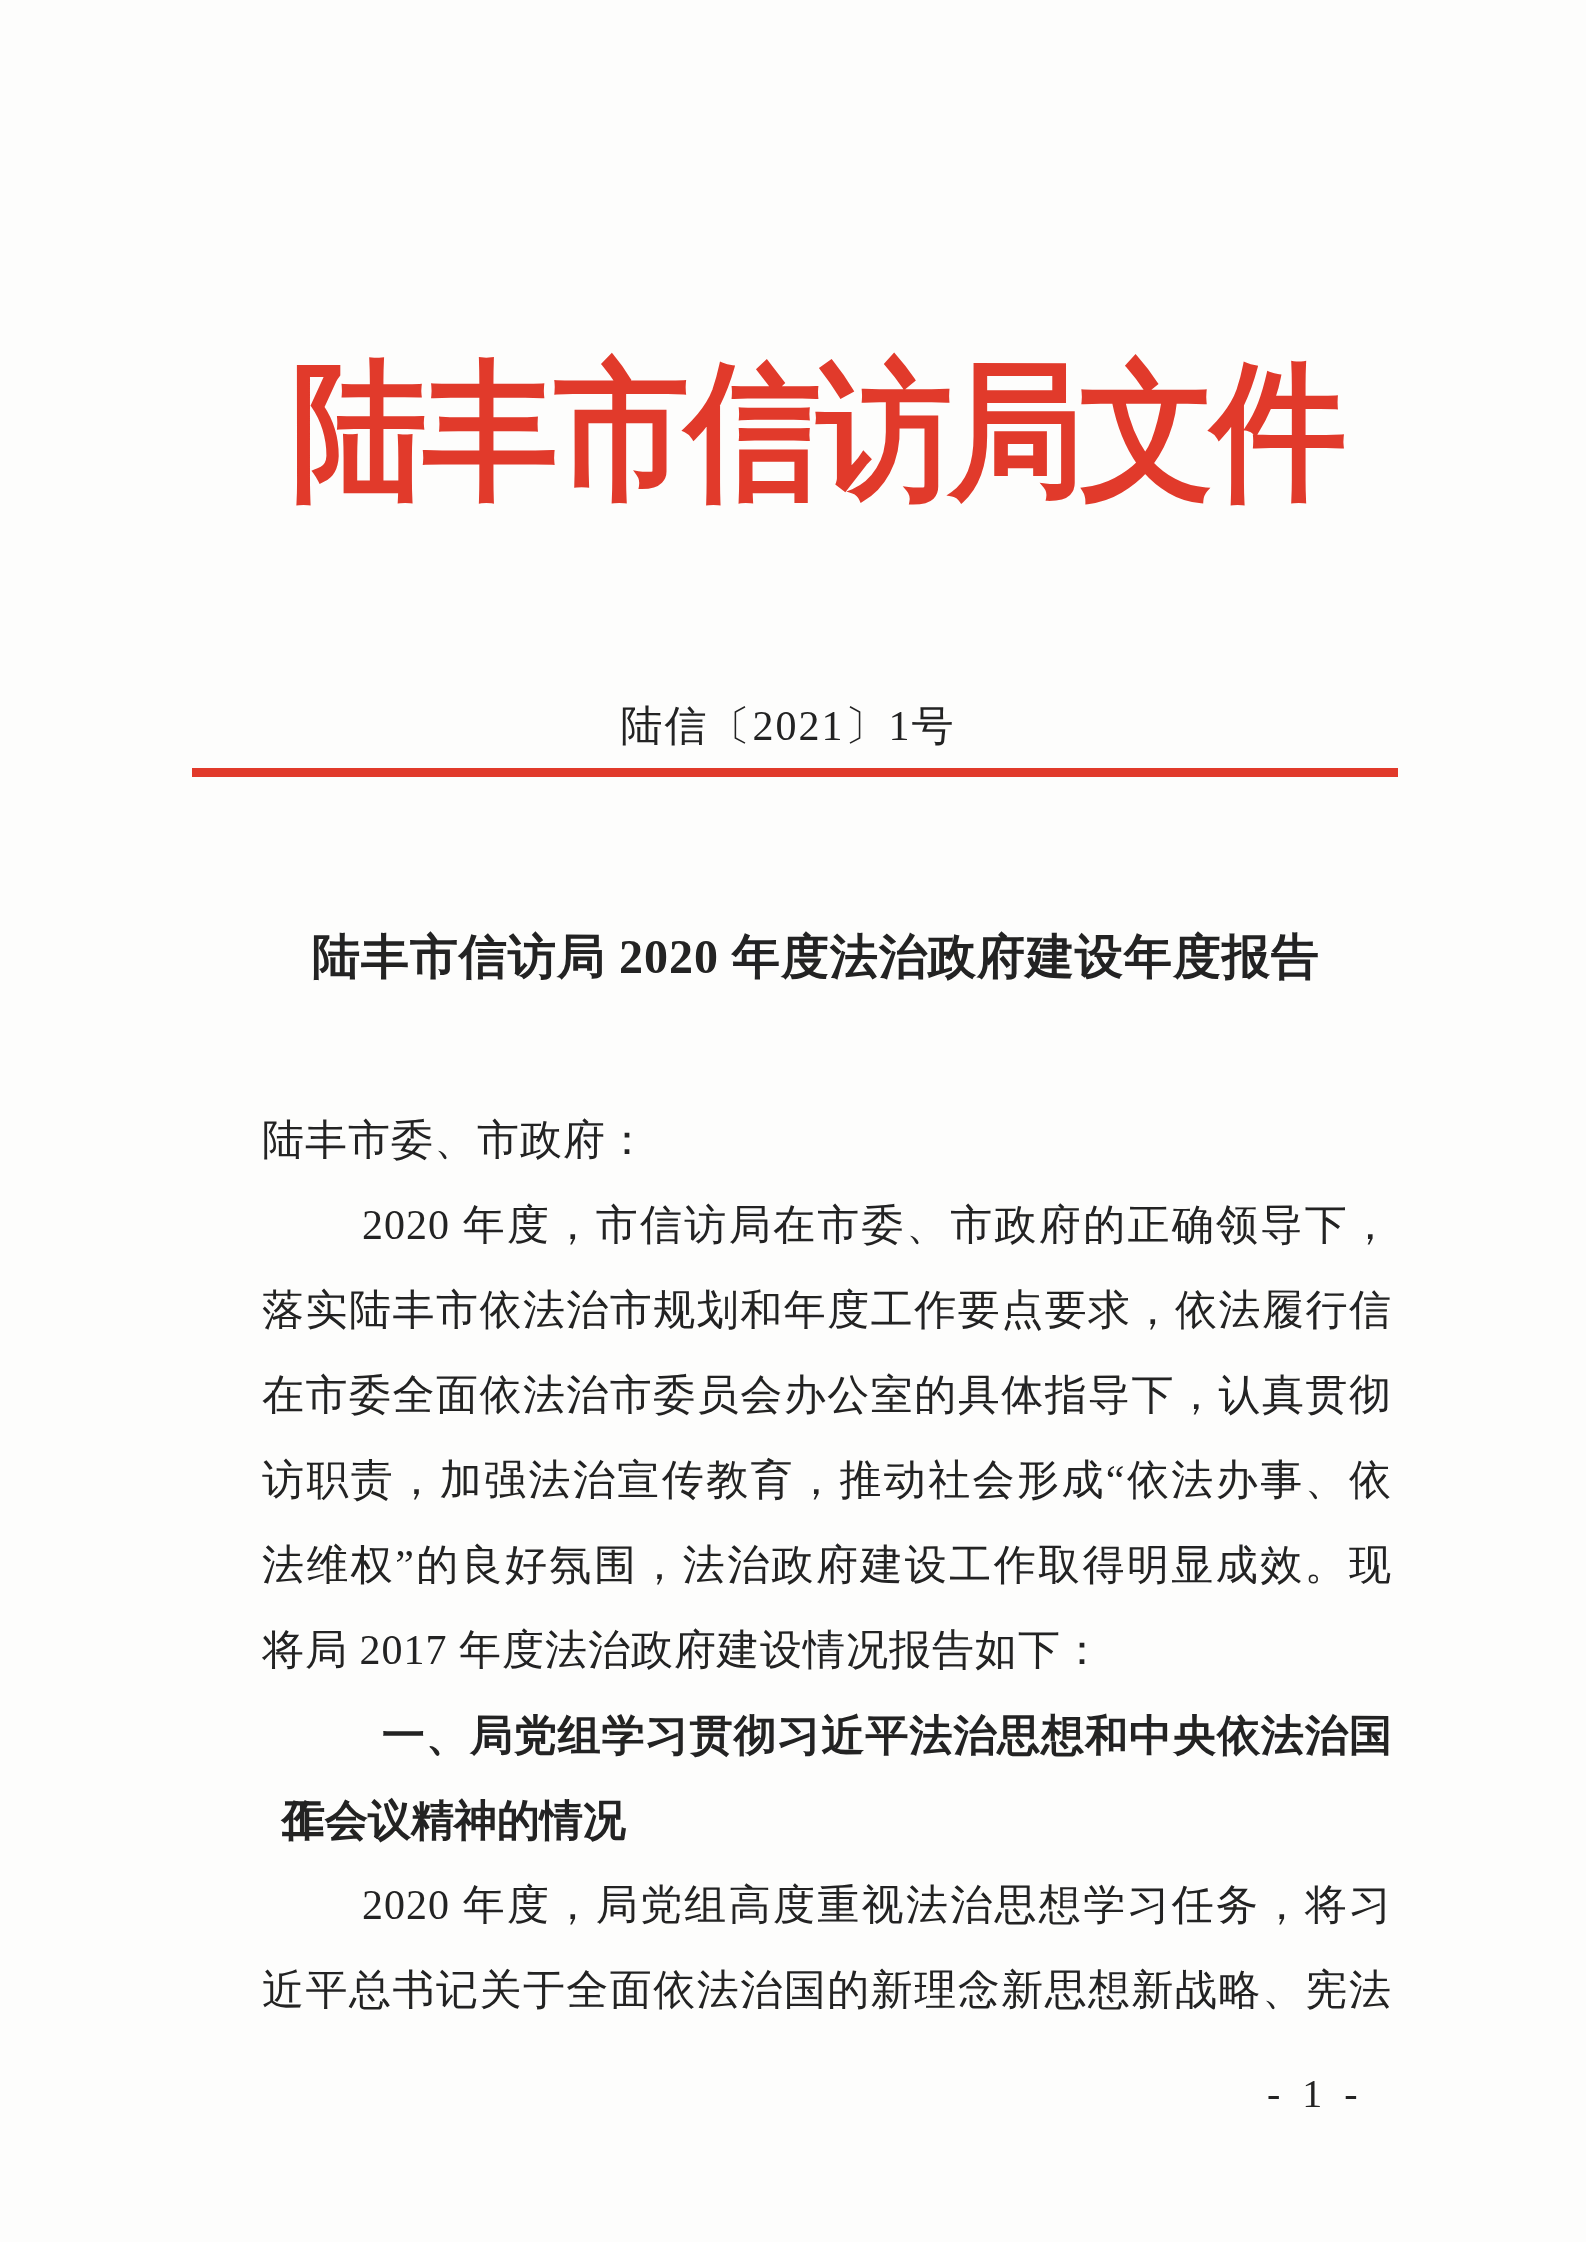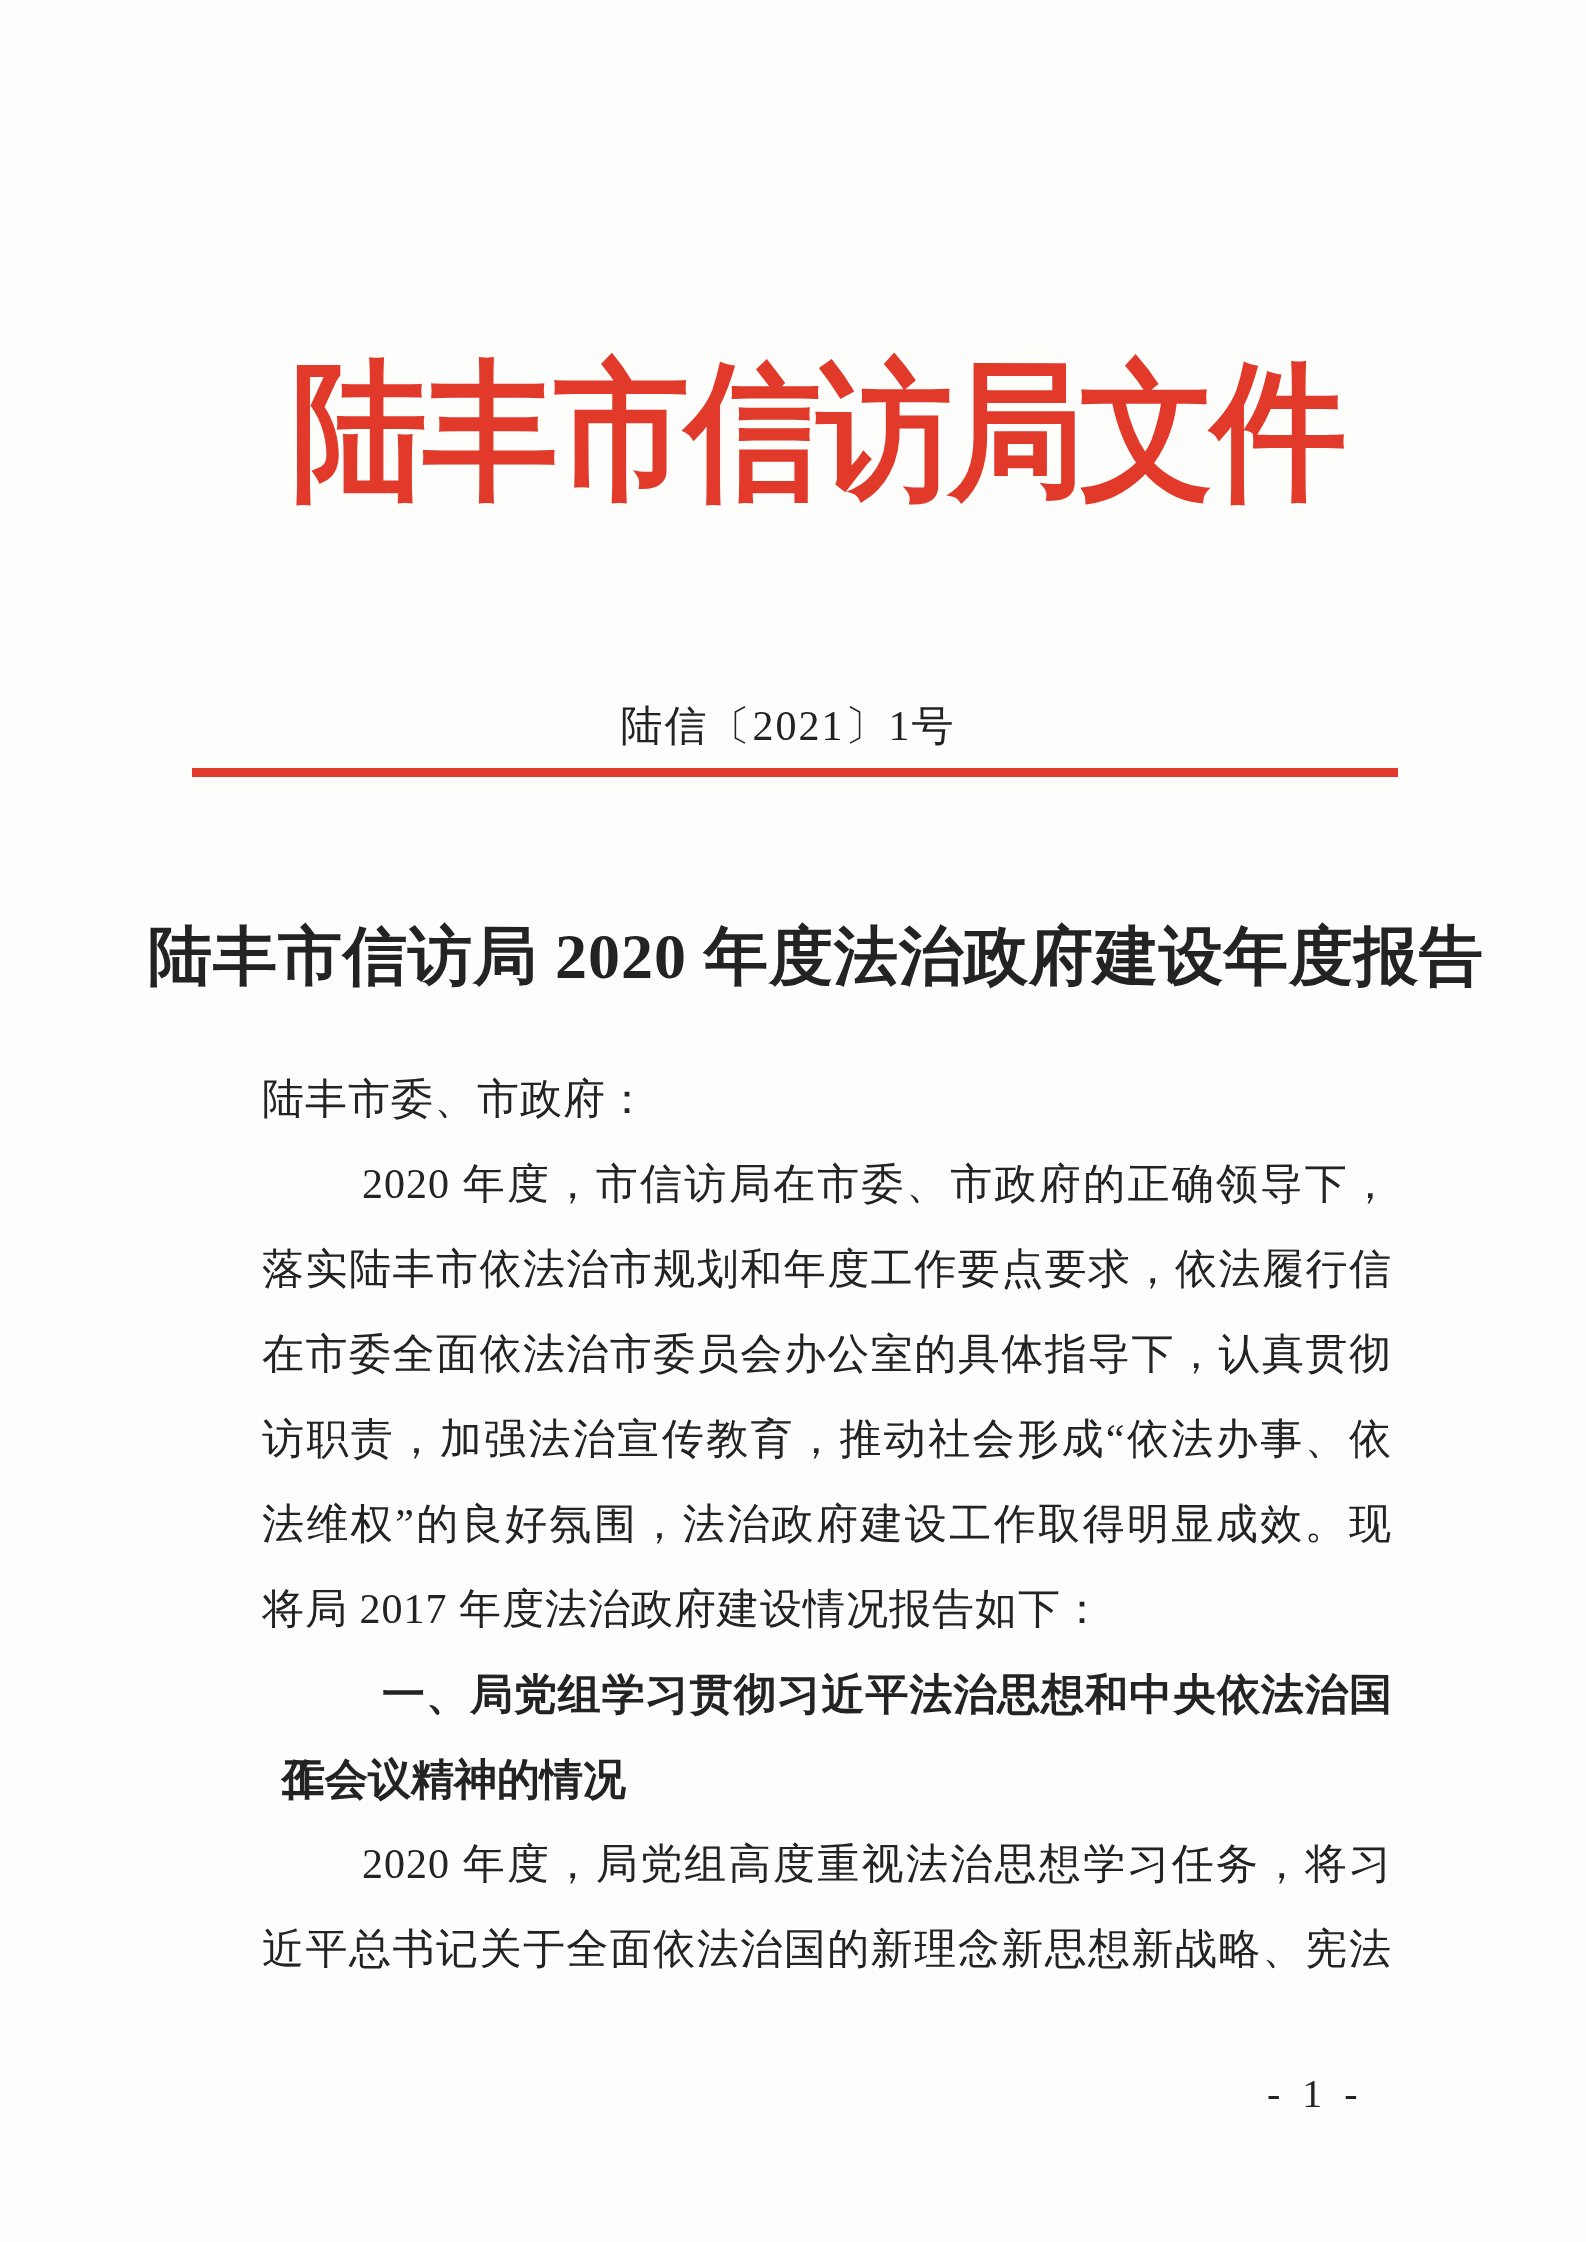--- a/index.html
+++ b/index.html
@@ -56,31 +56,31 @@
   }
 
   
   .doc-title {
     position: absolute;
     margin: 0;
     top: 928px;
     left: calc(50% + 23px);
     transform: translateX(-50%);
     white-space: nowrap;
-    font-size: 64px;
+    font-size: 48px;
     line-height: 58px;
     font-weight: bold;
     letter-spacing: 1px;
     font-family: "Liberation Serif", "DejaVu Serif", serif;
   }
 
   
   .body-block {
     position: absolute;
-    top: 1057px;
+    top: 1098px;
     left: 262px;
     width: 1130px;
   }
   .line {
     height: 85px;
     line-height: 85px;
     font-size: 42px;
     letter-spacing: 1px;
     white-space: nowrap;
     font-family: "Liberation Serif", "DejaVu Serif", serif;

